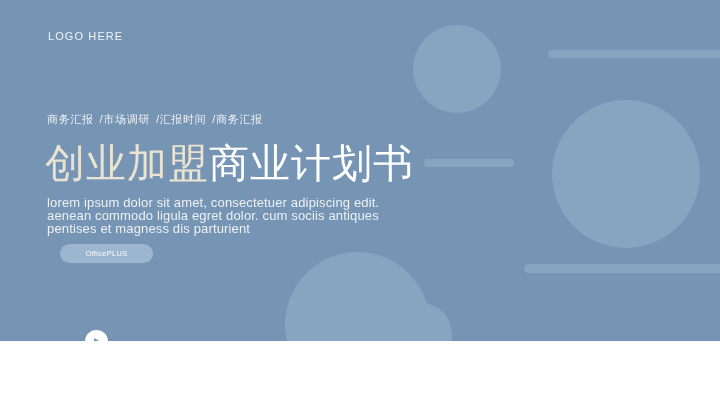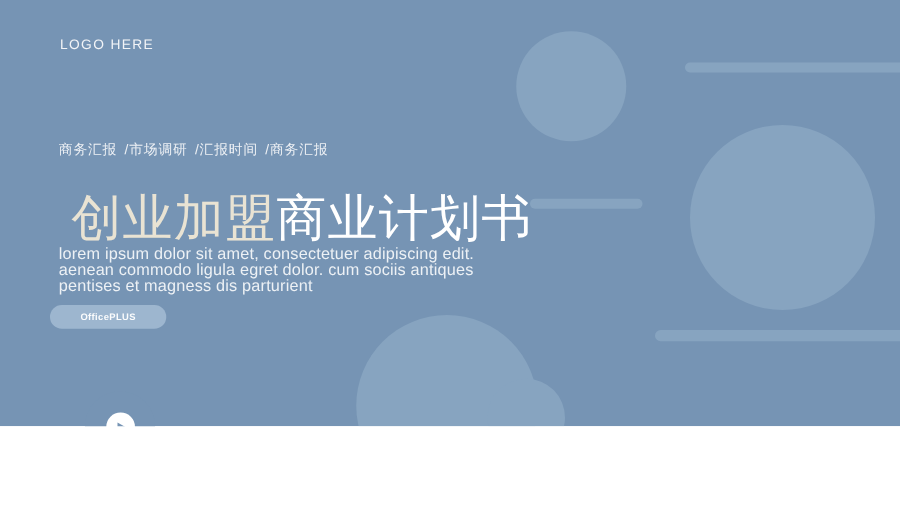--- a/index.html
+++ b/index.html
@@ -83,45 +83,44 @@
   
   .title {
     position: absolute;
     left: 45px;
     top: 139px;
     font-size: 40px;
     line-height: 48px;
     letter-spacing: 1px;
     white-space: nowrap;
     font-weight: normal;
-    margin: 12px;
+    margin: 0;
   }
   .title .accent { color: #e9e3d3; }
   .title .plain  { color: #ffffff; }
 
   
   .para {
     position: absolute;
     left: 47px;
     top: 196px;
     width: 372px;
     font-size: 13px;
     line-height: 13px;
     color: #edf1f5;
     letter-spacing: 0.15px;
   }
 
   
   .pills {
     position: absolute;
-    left: 40px;
+    left: 60px;
     top: 244px;
     display: flex;
     gap: 16px;
-    font-weight: bold;
   }
   .pill {
     height: 19px;
     border-radius: 10px;
     display: flex;
     align-items: center;
     justify-content: center;
     font-size: 7.5px;
     letter-spacing: 0.3px;
     background: #9db6cf;

